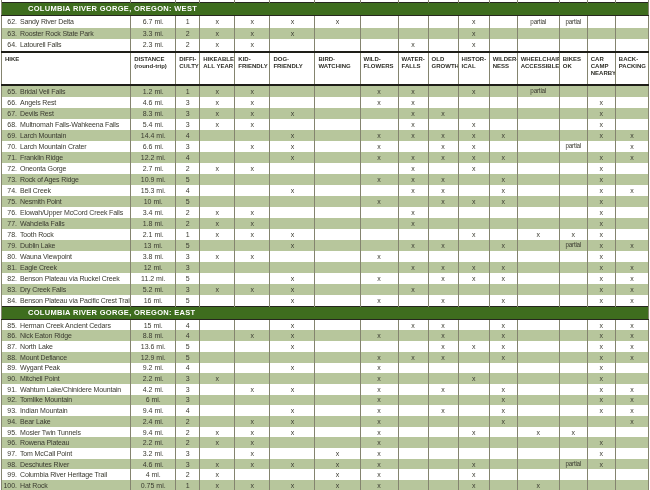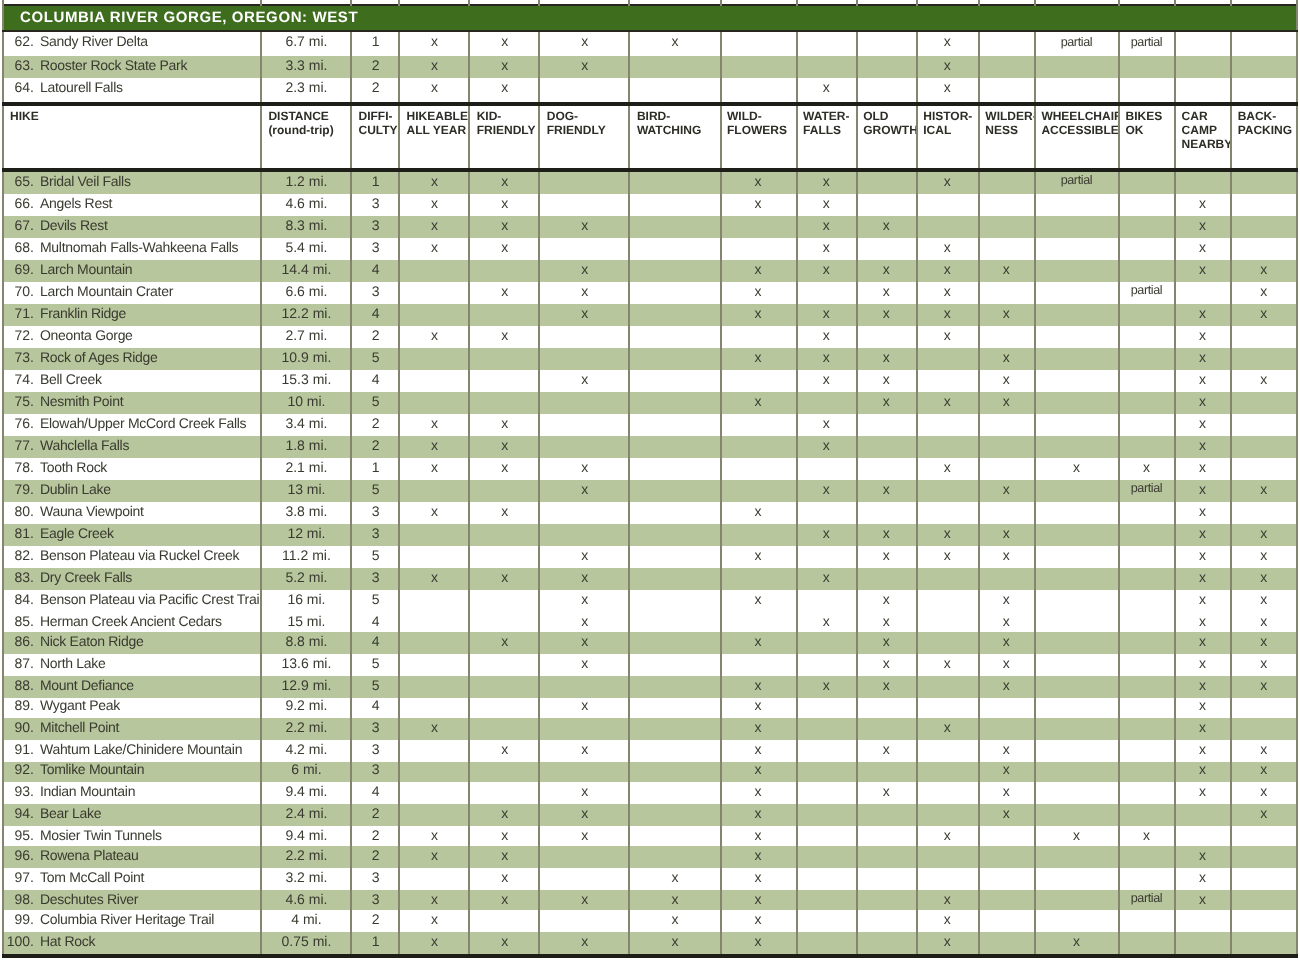--- a/index.html
+++ b/index.html
@@ -3,21 +3,21 @@
 <meta charset="utf-8">
 <style>
   html,body{margin:0;padding:0;background:#fff;}
   body{width:650px;height:490px;overflow:hidden;font-family:"Liberation Sans",sans-serif;}
   table{border-collapse:collapse;table-layout:fixed;width:648px;margin:0 0 0 1px;
         border-left:1px solid #55544a;border-right:1px solid #55544a;border-bottom:2px solid #1e1e18;}
   td{border-left:1px solid #84846f;border-right:1px solid #84846f;overflow:hidden;white-space:nowrap;
      font-size:7px;color:#3a3a30;height:11px;padding:0;line-height:1;vertical-align:middle;}
   tr.sliver td{height:2px;background:#fff;}
   tr.bar td{background:#3e6d1e;color:#ffffff;font-weight:bold;font-size:7.5px;letter-spacing:.3px;
-            padding-left:8px;height:12px;border-top:1px solid #26261e;border-bottom:1px solid #26261e;}
+            padding-left:26px;height:12px;border-top:1px solid #26261e;border-bottom:1px solid #26261e;}
   tr.hd td{font-weight:bold;font-size:6px;line-height:7px;vertical-align:top;padding:3px 0 0 3px;
            white-space:pre-line;height:28px;color:#2d2d26;background:#fff;
            border-top:2px solid #1e1e18;border-bottom:2px solid #1e1e18;}
   tr.g td{background:#b7c69c;}
   tr.w td{background:#ffffff;}
   td.hike{padding-left:0;}
   .num{display:inline-block;width:18px;text-align:right;padding-right:3px;box-sizing:border-box;}
   .nm{letter-spacing:-0.15px;}
   td.c{text-align:center;}
   td.mark{text-align:center;color:#3c3c32;}
@@ -509,20 +509,23 @@
         <td class="mark">x</td>
         <td class="mark"></td>
         <td class="mark">x</td>
         <td class="mark"></td>
         <td class="mark">x</td>
         <td class="mark"></td>
         <td class="mark"></td>
         <td class="mark">x</td>
         <td class="mark">x</td>
       </tr>
+      <tr class="bar">
+        <td colspan="16">COLUMBIA RIVER GORGE, OREGON: EAST</td>
+      </tr>
       <tr class="w ea">
         <td class="hike"><span class="num">85.</span><span class="nm">Herman Creek Ancient Cedars</span></td>
         <td class="c">15 mi.</td>
         <td class="c">4</td>
         <td class="mark"></td>
         <td class="mark"></td>
         <td class="mark">x</td>
         <td class="mark"></td>
         <td class="mark"></td>
         <td class="mark">x</td>

